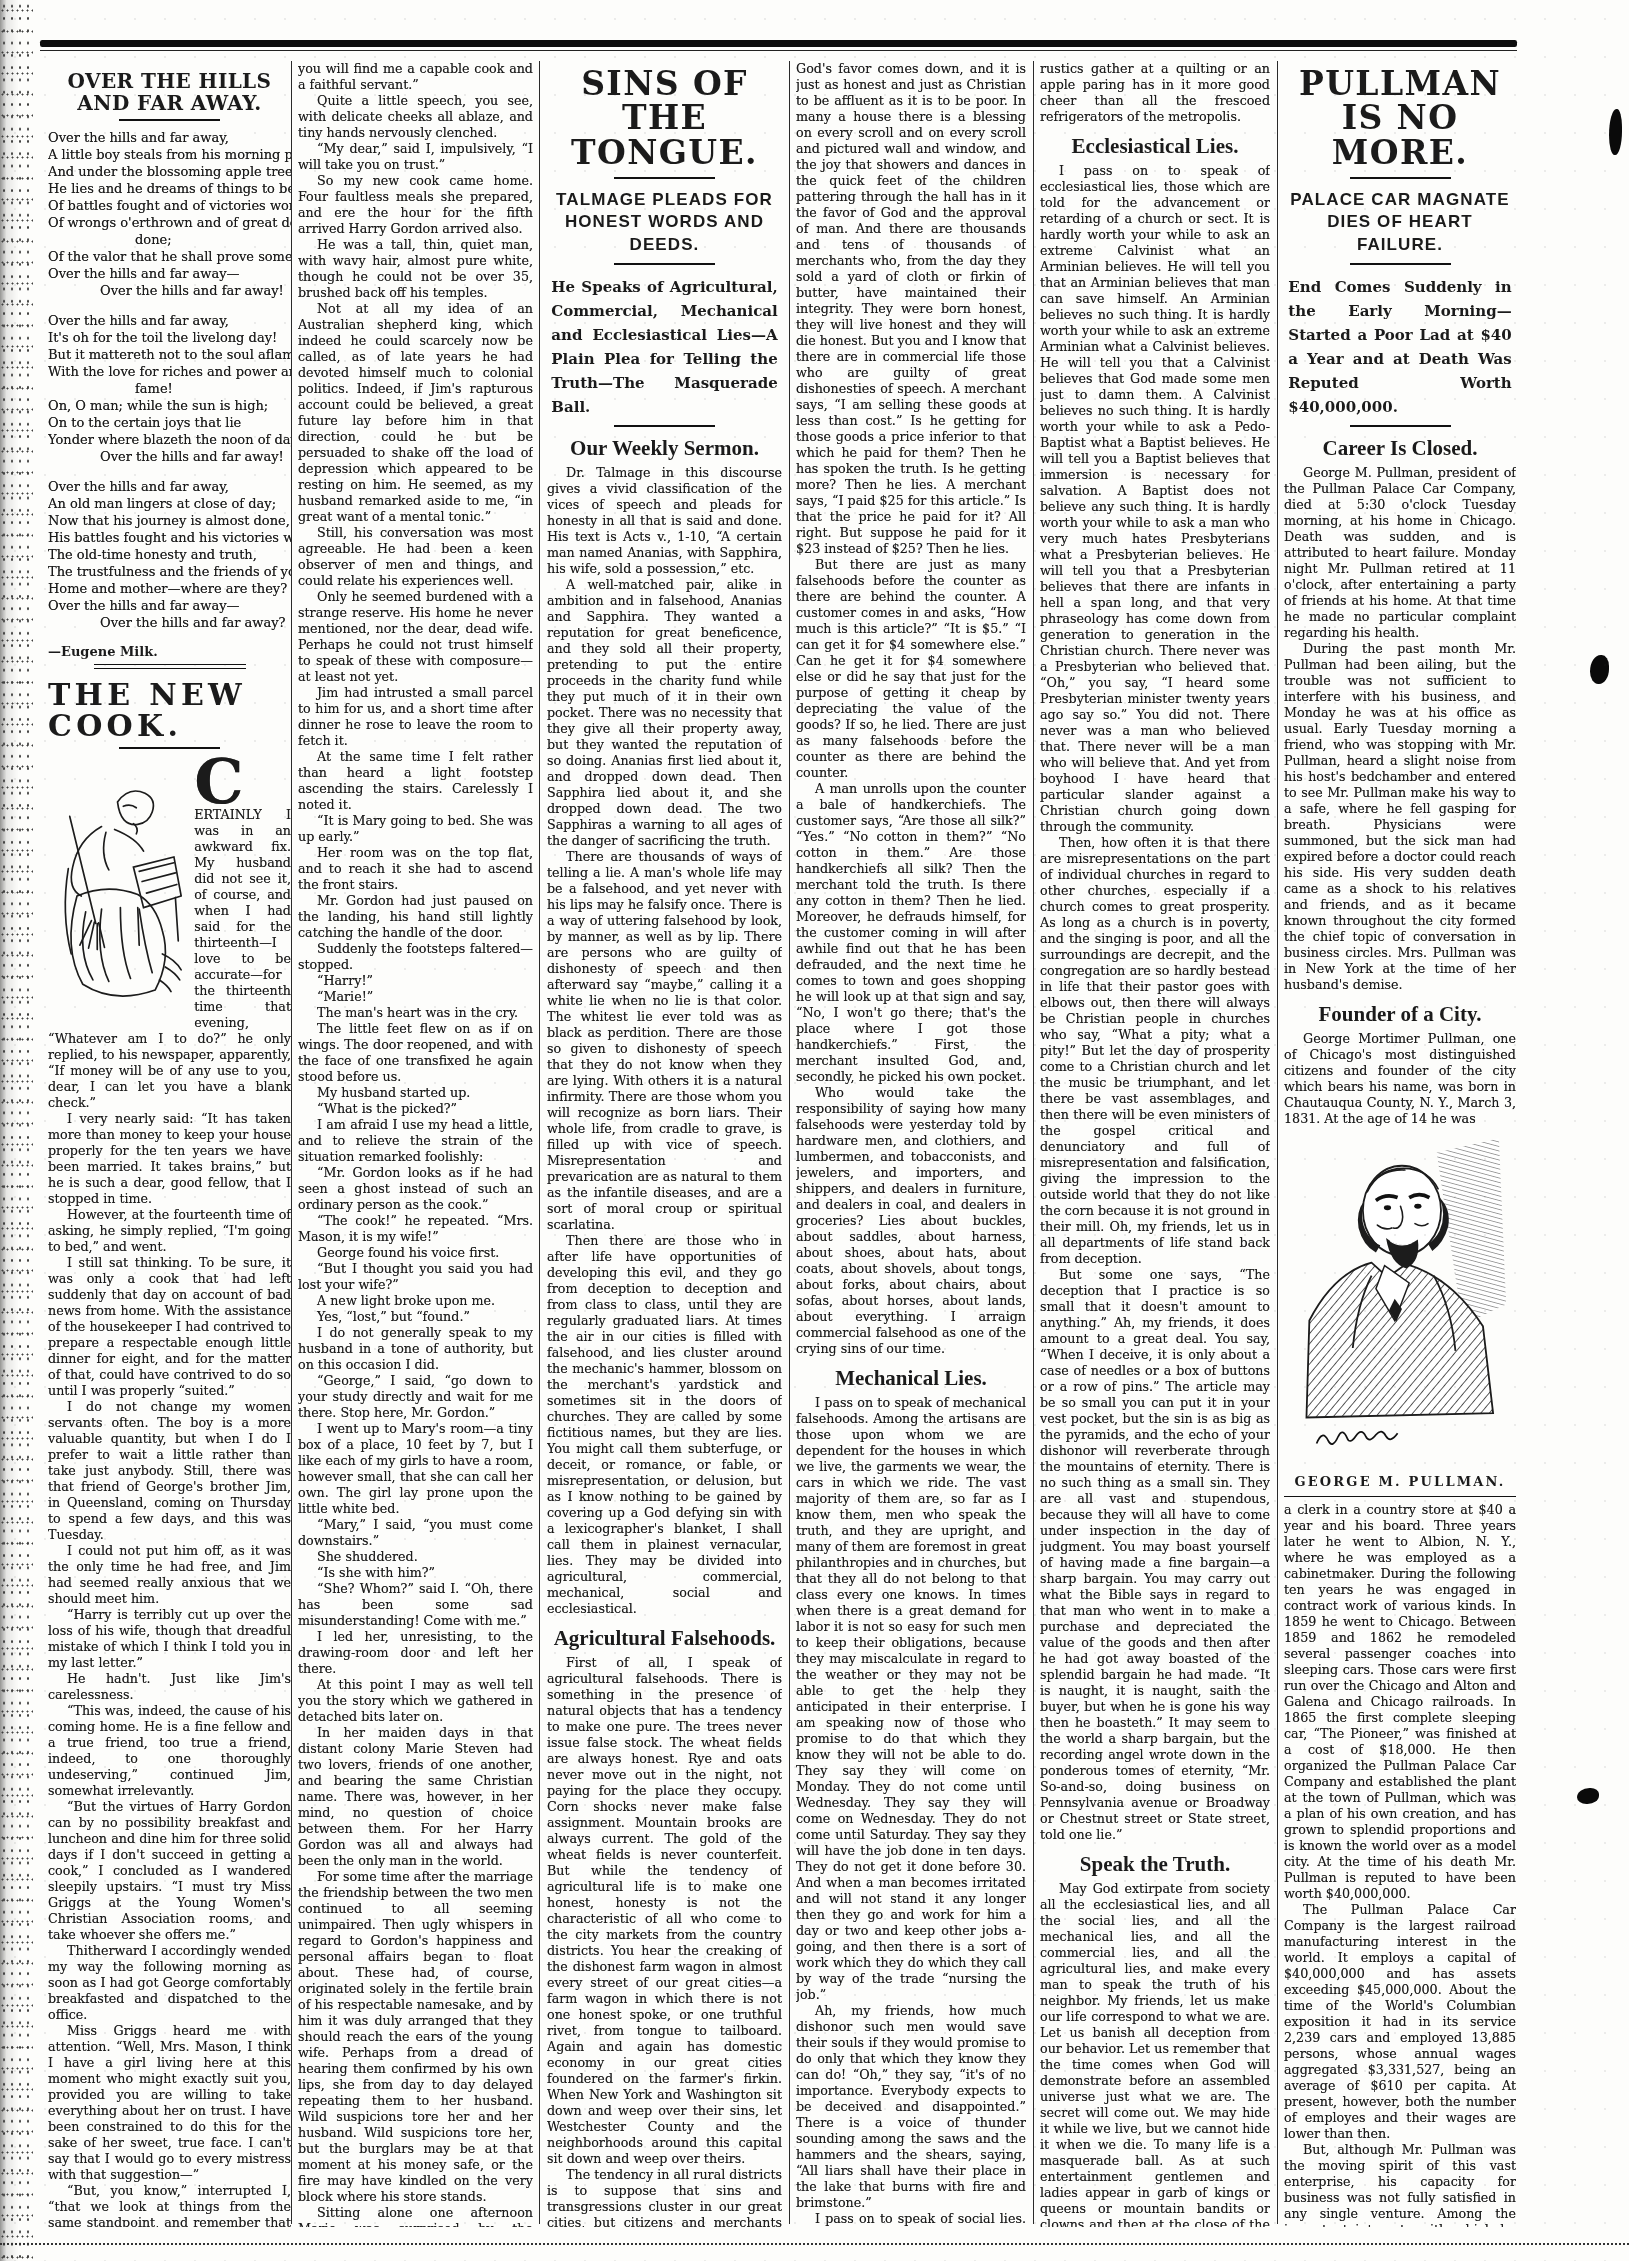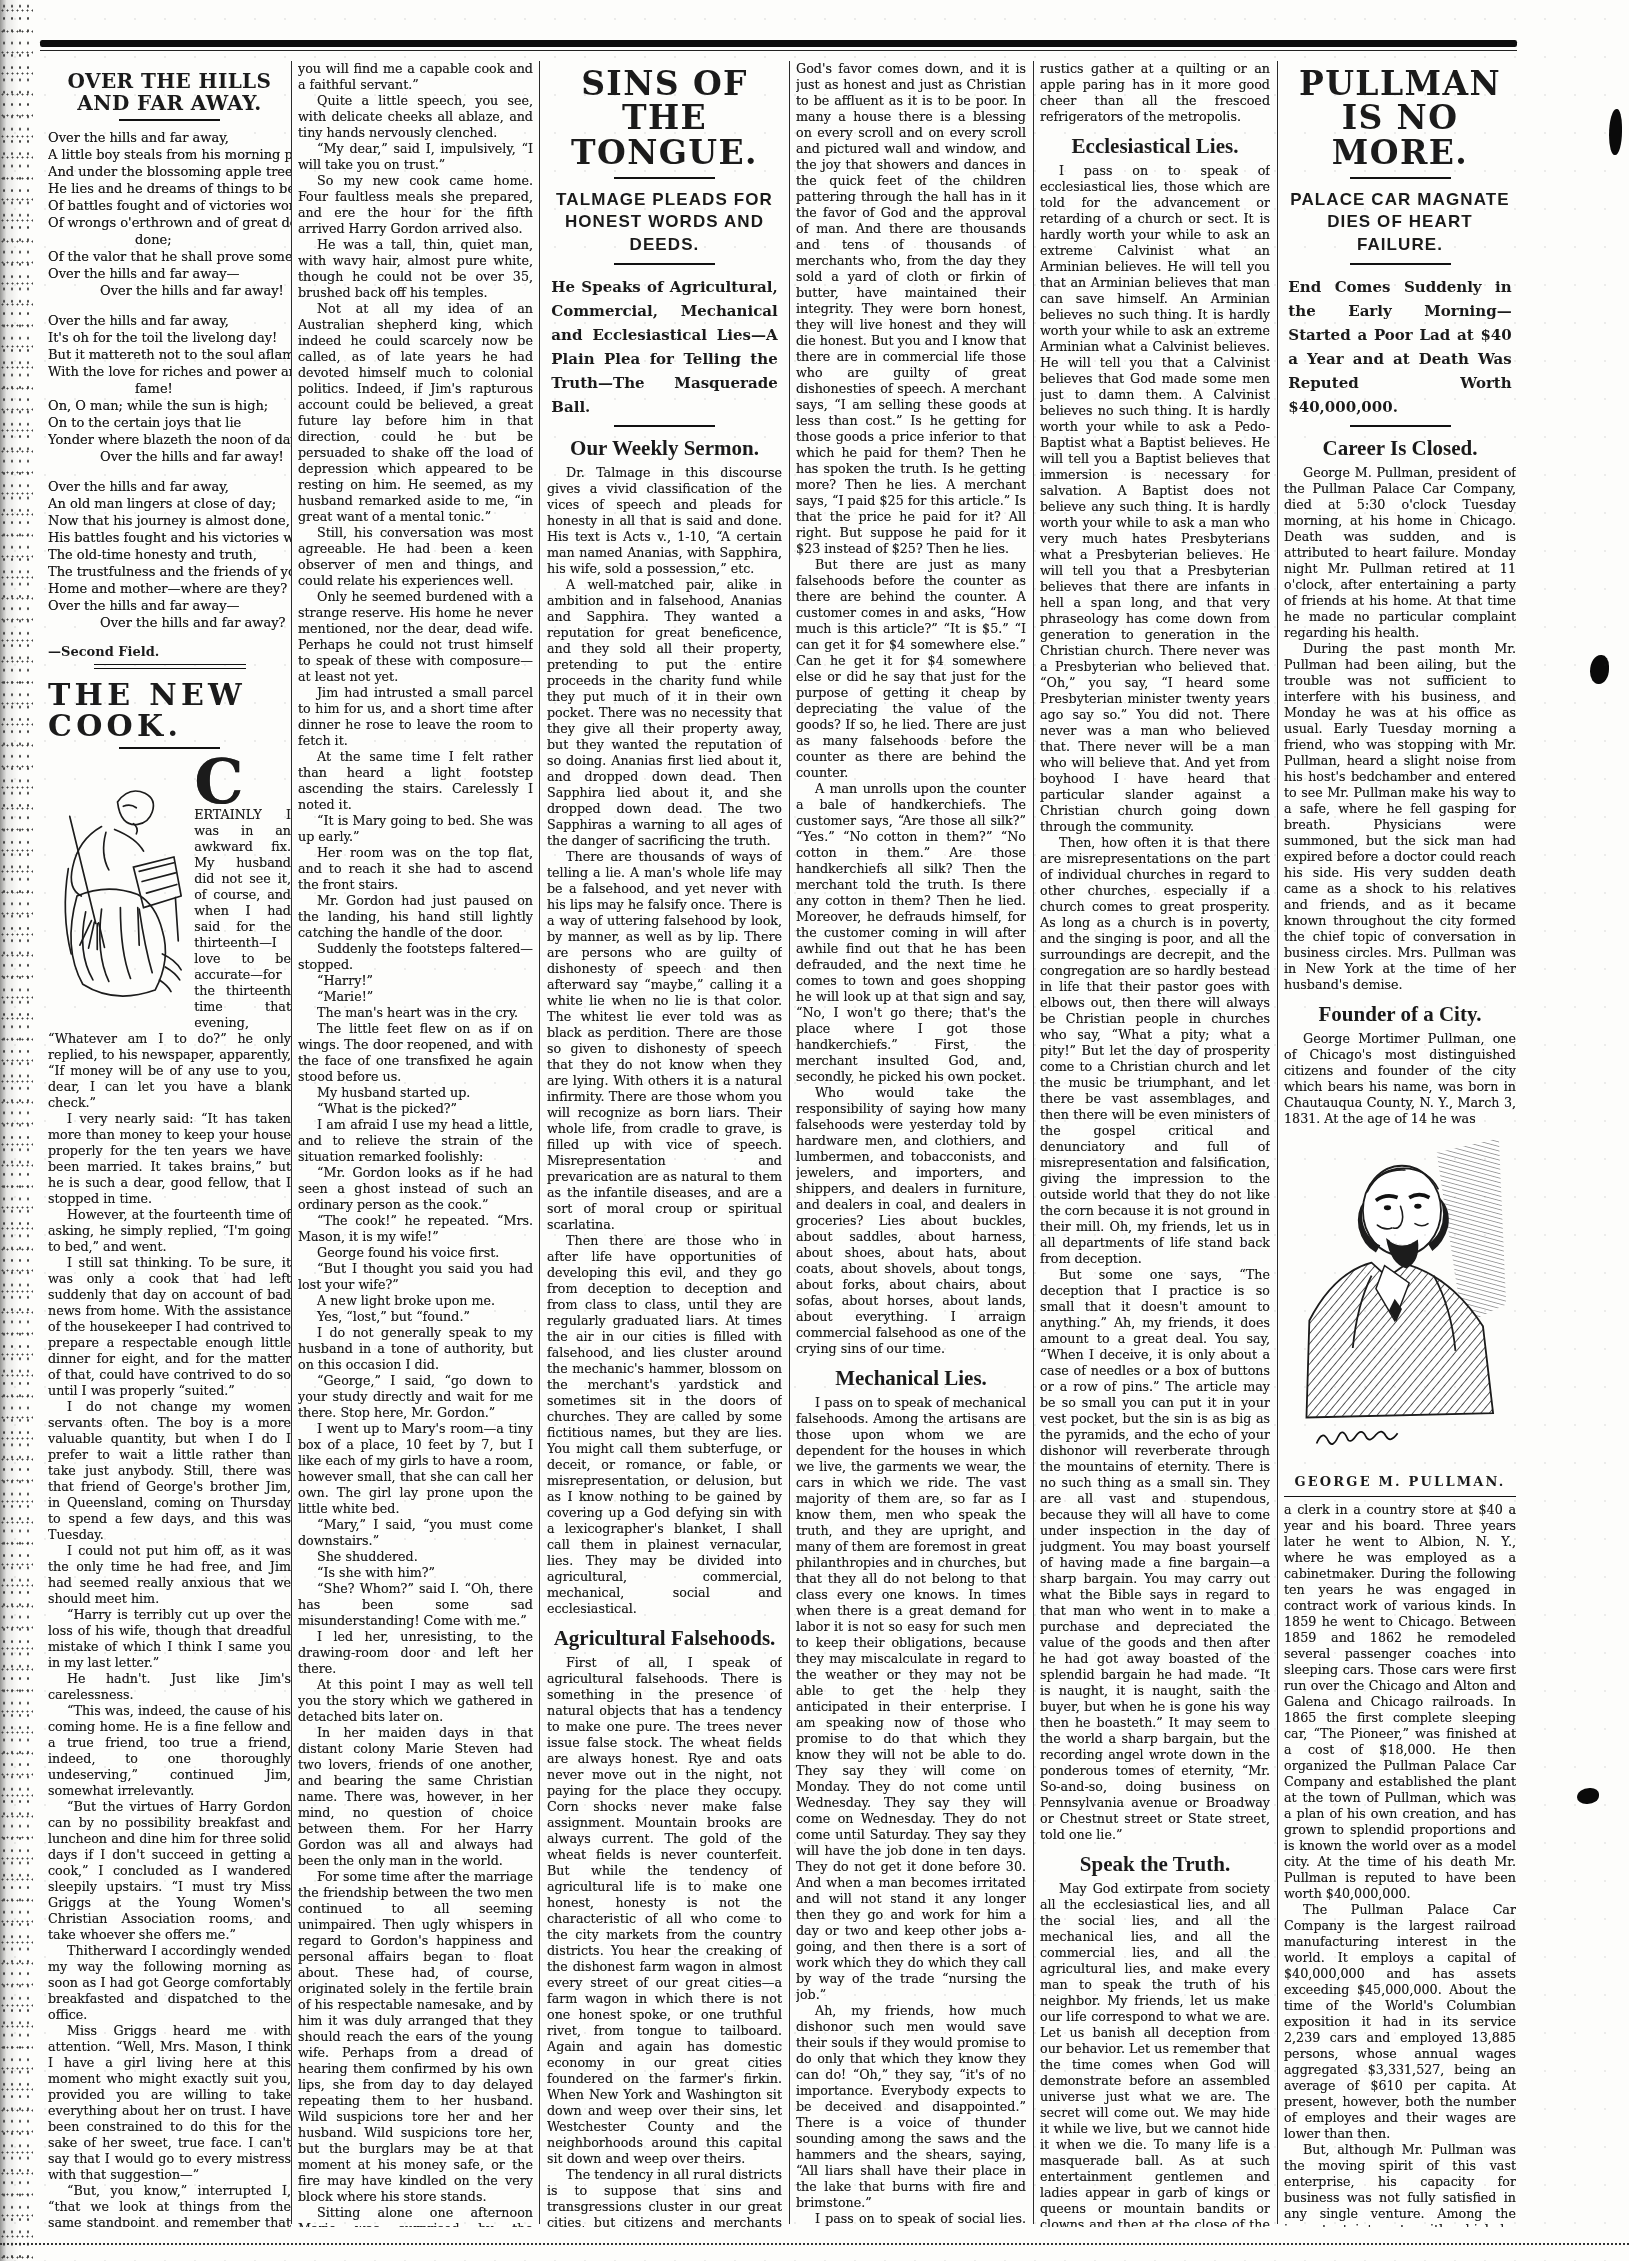--- a/index.html
+++ b/index.html
@@ -133,21 +133,21 @@
         <div class="pline ind0">Over the hills and far away,</div>
         <div class="pline ind0">An old man lingers at close of day;</div>
         <div class="pline ind0">Now that his journey is almost done,</div>
         <div class="pline ind0">His battles fought and his victories won,</div>
         <div class="pline ind0">The old-time honesty and truth,</div>
         <div class="pline ind0">The trustfulness and the friends of youth,</div>
         <div class="pline ind0">Home and mother—where are they?</div>
         <div class="pline ind0">Over the hills and far away—</div>
         <div class="pline ind1">Over the hills and far away?</div>
       </div>
-      <div class="byline">—Second Field.</div>
+      <div class="byline">—Eugene Milk.</div>
       <div class="rule2"></div>
       <div class="hl3">THE NEW COOK.</div>
       <div class="rule"></div>
       <svg class="fig fig-cook" width="139" height="259" viewBox="0 0 192 358">
     <g fill="none" stroke="#1c1c1c" stroke-width="2.3" stroke-linecap="round">
 
       <path d="M30,78 L66,226"></path>
       <path d="M60,222 l-16,34 M64,224 l-8,36 M68,226 l0,36 M70,225 l8,34"></path>
 
       <path d="M28,150 q-10,62 4,118"></path>
@@ -169,21 +169,21 @@
 
       <path d="M158,268 q18,8 26,22 M162,286 q14,8 20,18 M154,304 q12,8 16,16"></path>
     </g>
   </svg>
       <div class="para0 dropcap">CERTAINLY I was in an awkward fix. My husband did not see it, of course, and when I had said for the thirteenth—I love to be accurate—for the thirteenth time that evening, “Whatever am I to do?” he only replied, to his newspaper, apparently, “If money will be of any use to you, dear, I can let you have a blank check.”</div>
       <div class="para">I very nearly said: “It has taken more than money to keep your house properly for the ten years we have been married. It takes brains,” but he is such a dear, good fellow, that I stopped in time.</div>
       <div class="para">However, at the fourteenth time of asking, he simply replied, “I'm going to bed,” and went.</div>
       <div class="para">I still sat thinking. To be sure, it was only a cook that had left suddenly that day on account of bad news from home. With the assistance of the housekeeper I had contrived to prepare a respectable enough little dinner for eight, and for the matter of that, could have contrived to do so until I was properly “suited.”</div>
       <div class="para">I do not change my women servants often. The boy is a more valuable quantity, but when I do I prefer to wait a little rather than take just anybody. Still, there was that friend of George's brother Jim, in Queensland, coming on Thursday to spend a few days, and this was Tuesday.</div>
       <div class="para">I could not put him off, as it was the only time he had free, and Jim had seemed really anxious that we should meet him.</div>
-      <div class="para">“Harry is terribly cut up over the loss of his wife, though that dreadful mistake of which I think I same you in my last letter.”</div>
+      <div class="para">“Harry is terribly cut up over the loss of his wife, though that dreadful mistake of which I think I told you in my last letter.”</div>
       <div class="para">He hadn't.  Just like Jim's carelessness.</div>
       <div class="para">“This was, indeed, the cause of his coming home. He is a fine fellow and a true friend, too true a friend, indeed, to one thoroughly undeserving,” continued Jim, somewhat irrelevantly.</div>
       <div class="para">“But the virtues of Harry Gordon can by no possibility breakfast and luncheon and dine him for three solid days if I don't succeed in getting a cook,” I concluded as I wandered sleepily upstairs. “I must try Miss Griggs at the Young Women's Christian Association rooms, and take whoever she offers me.”</div>
       <div class="para">Thitherward I accordingly wended my way the following morning as soon as I had got George comfortably breakfasted and dispatched to the office.</div>
       <div class="para">Miss Griggs heard me with attention. “Well, Mrs. Mason, I think I have a girl living here at this moment who might exactly suit you, provided you are willing to take everything about her on trust. I have been constrained to do this for the sake of her sweet, true face. I can't say that I would go to every mistress with that suggestion—”</div>
       <div class="para">“But, you know,” interrupted I, “that we look at things from the same standpoint, and remember that in the highest sense we are every day being taken on trust ourselves.</div>
     </div>
   <div class="col" style="left:298px; width:235px;">
       <div class="para0">you will find me a capable cook and a faithful servant.”</div>
       <div class="para">Quite a little speech, you see, with delicate cheeks all ablaze, and tiny hands nervously clenched.</div>

